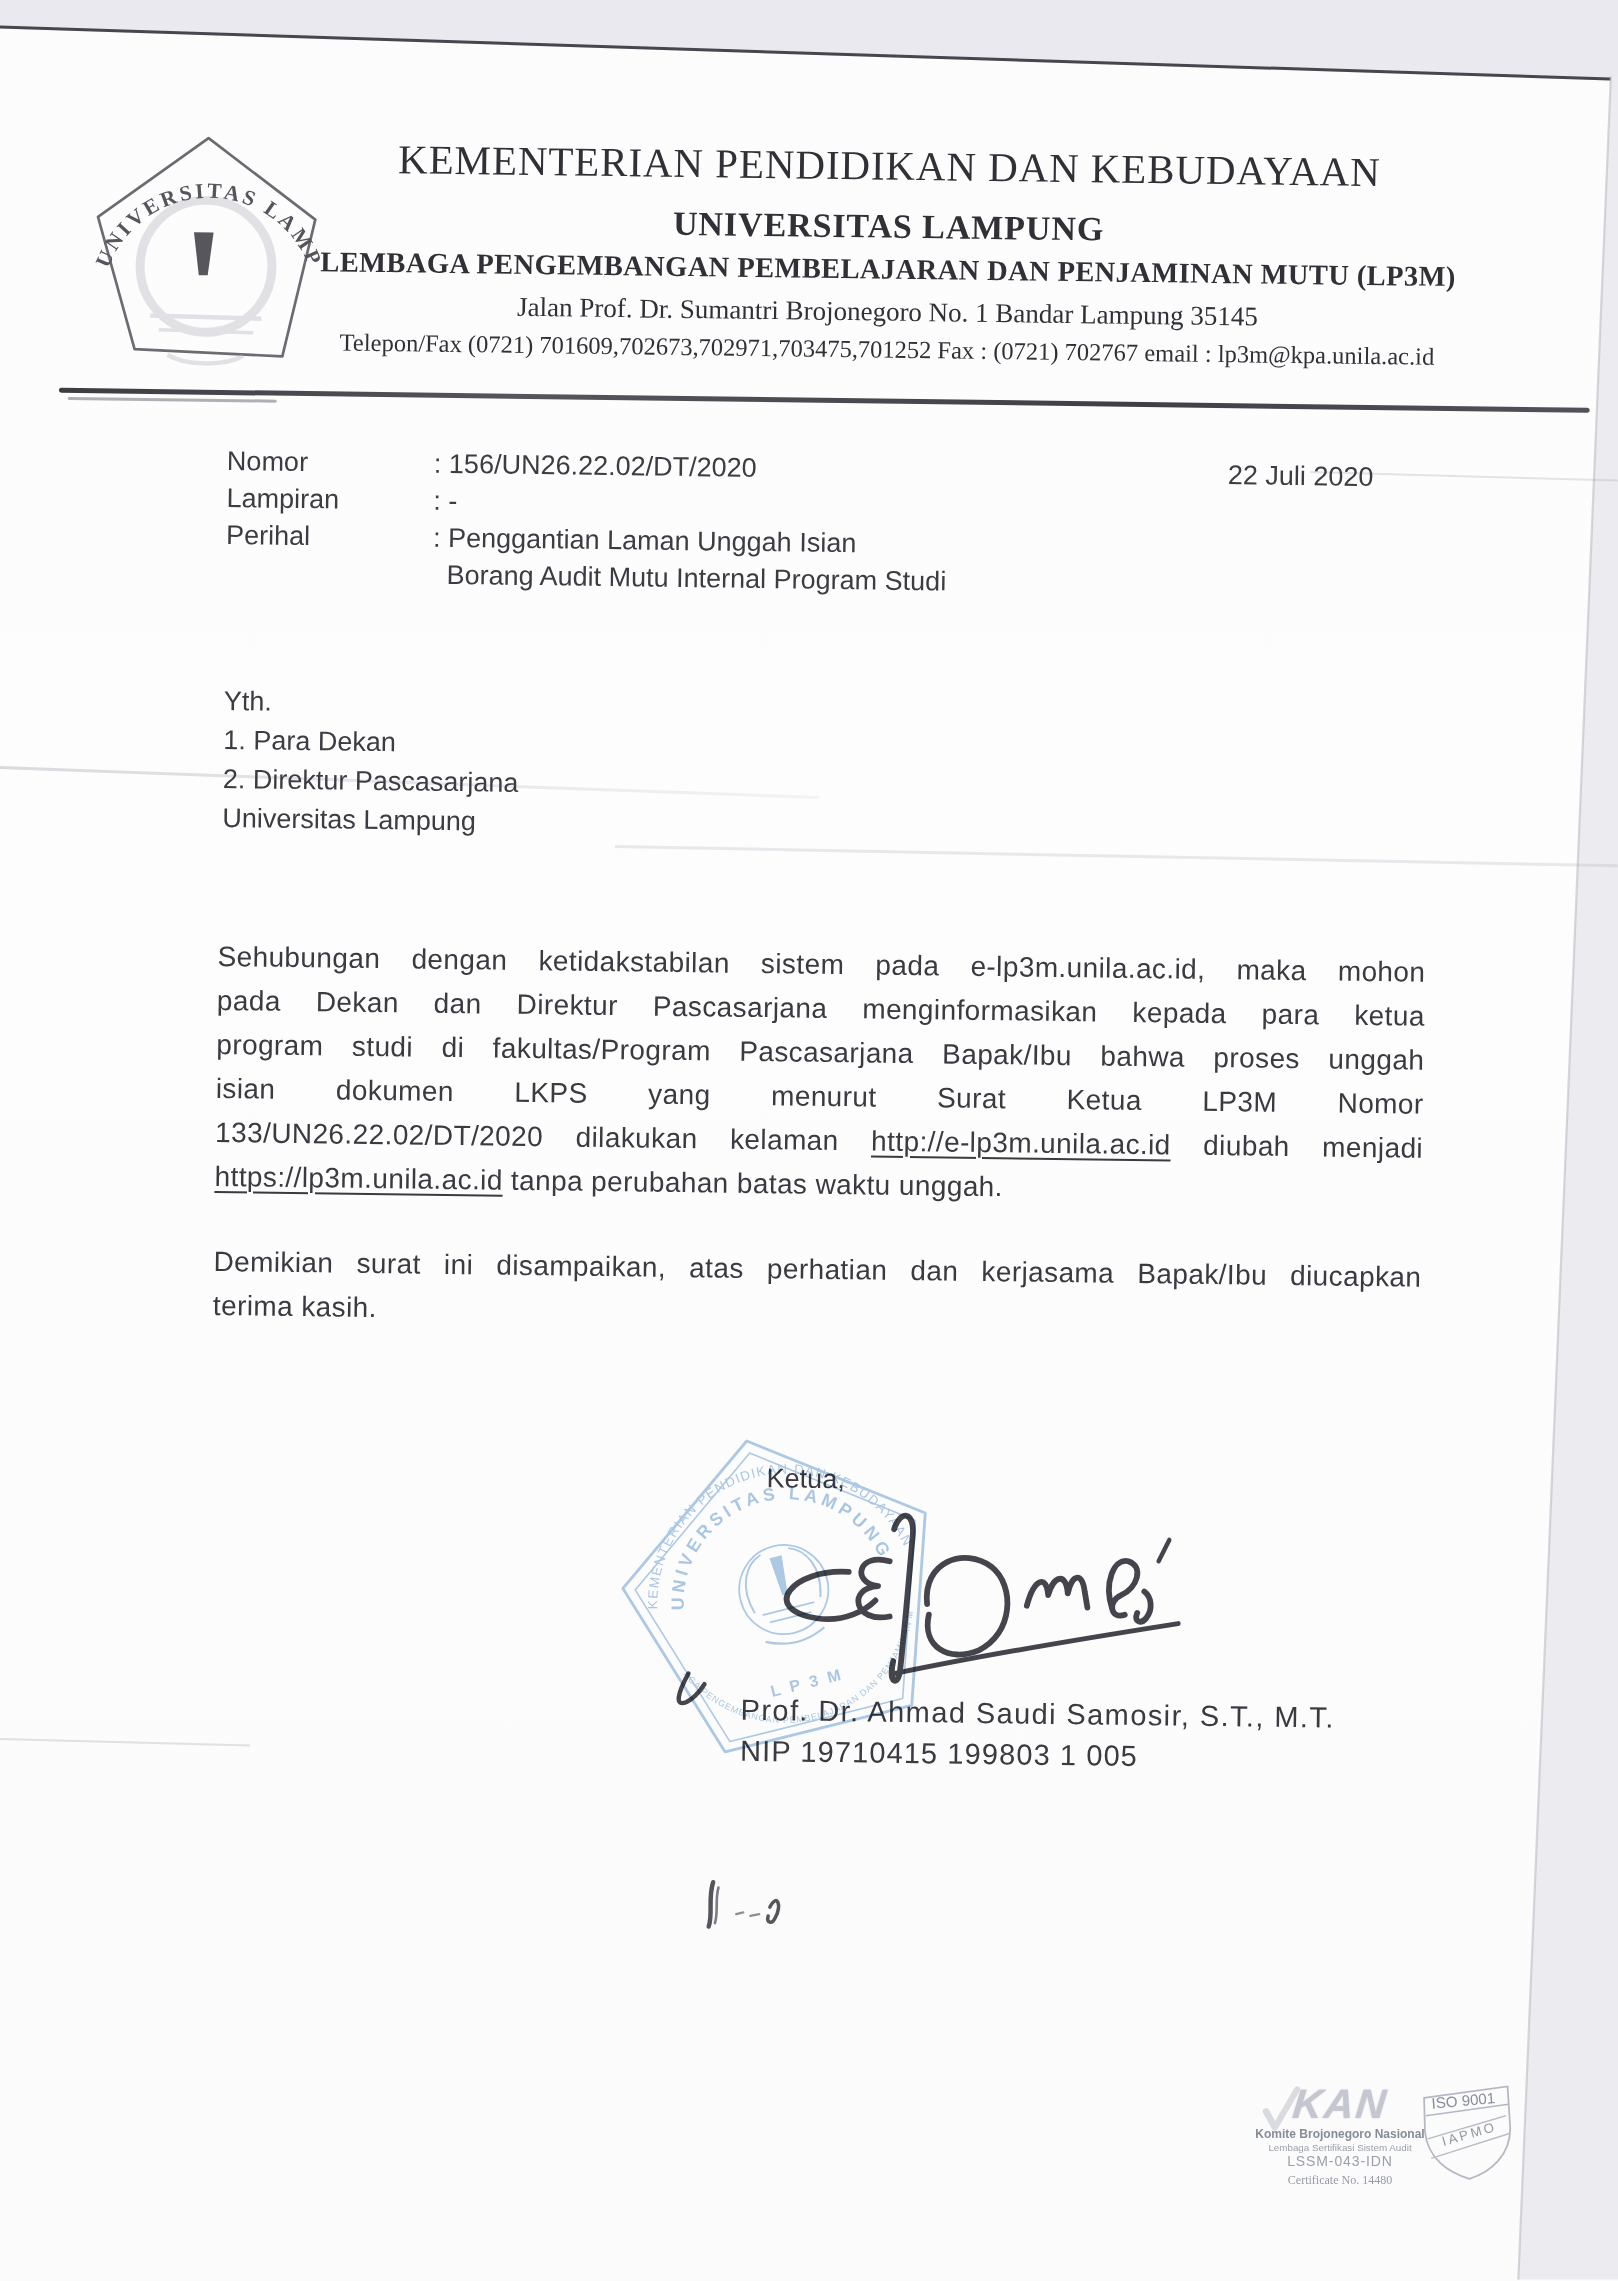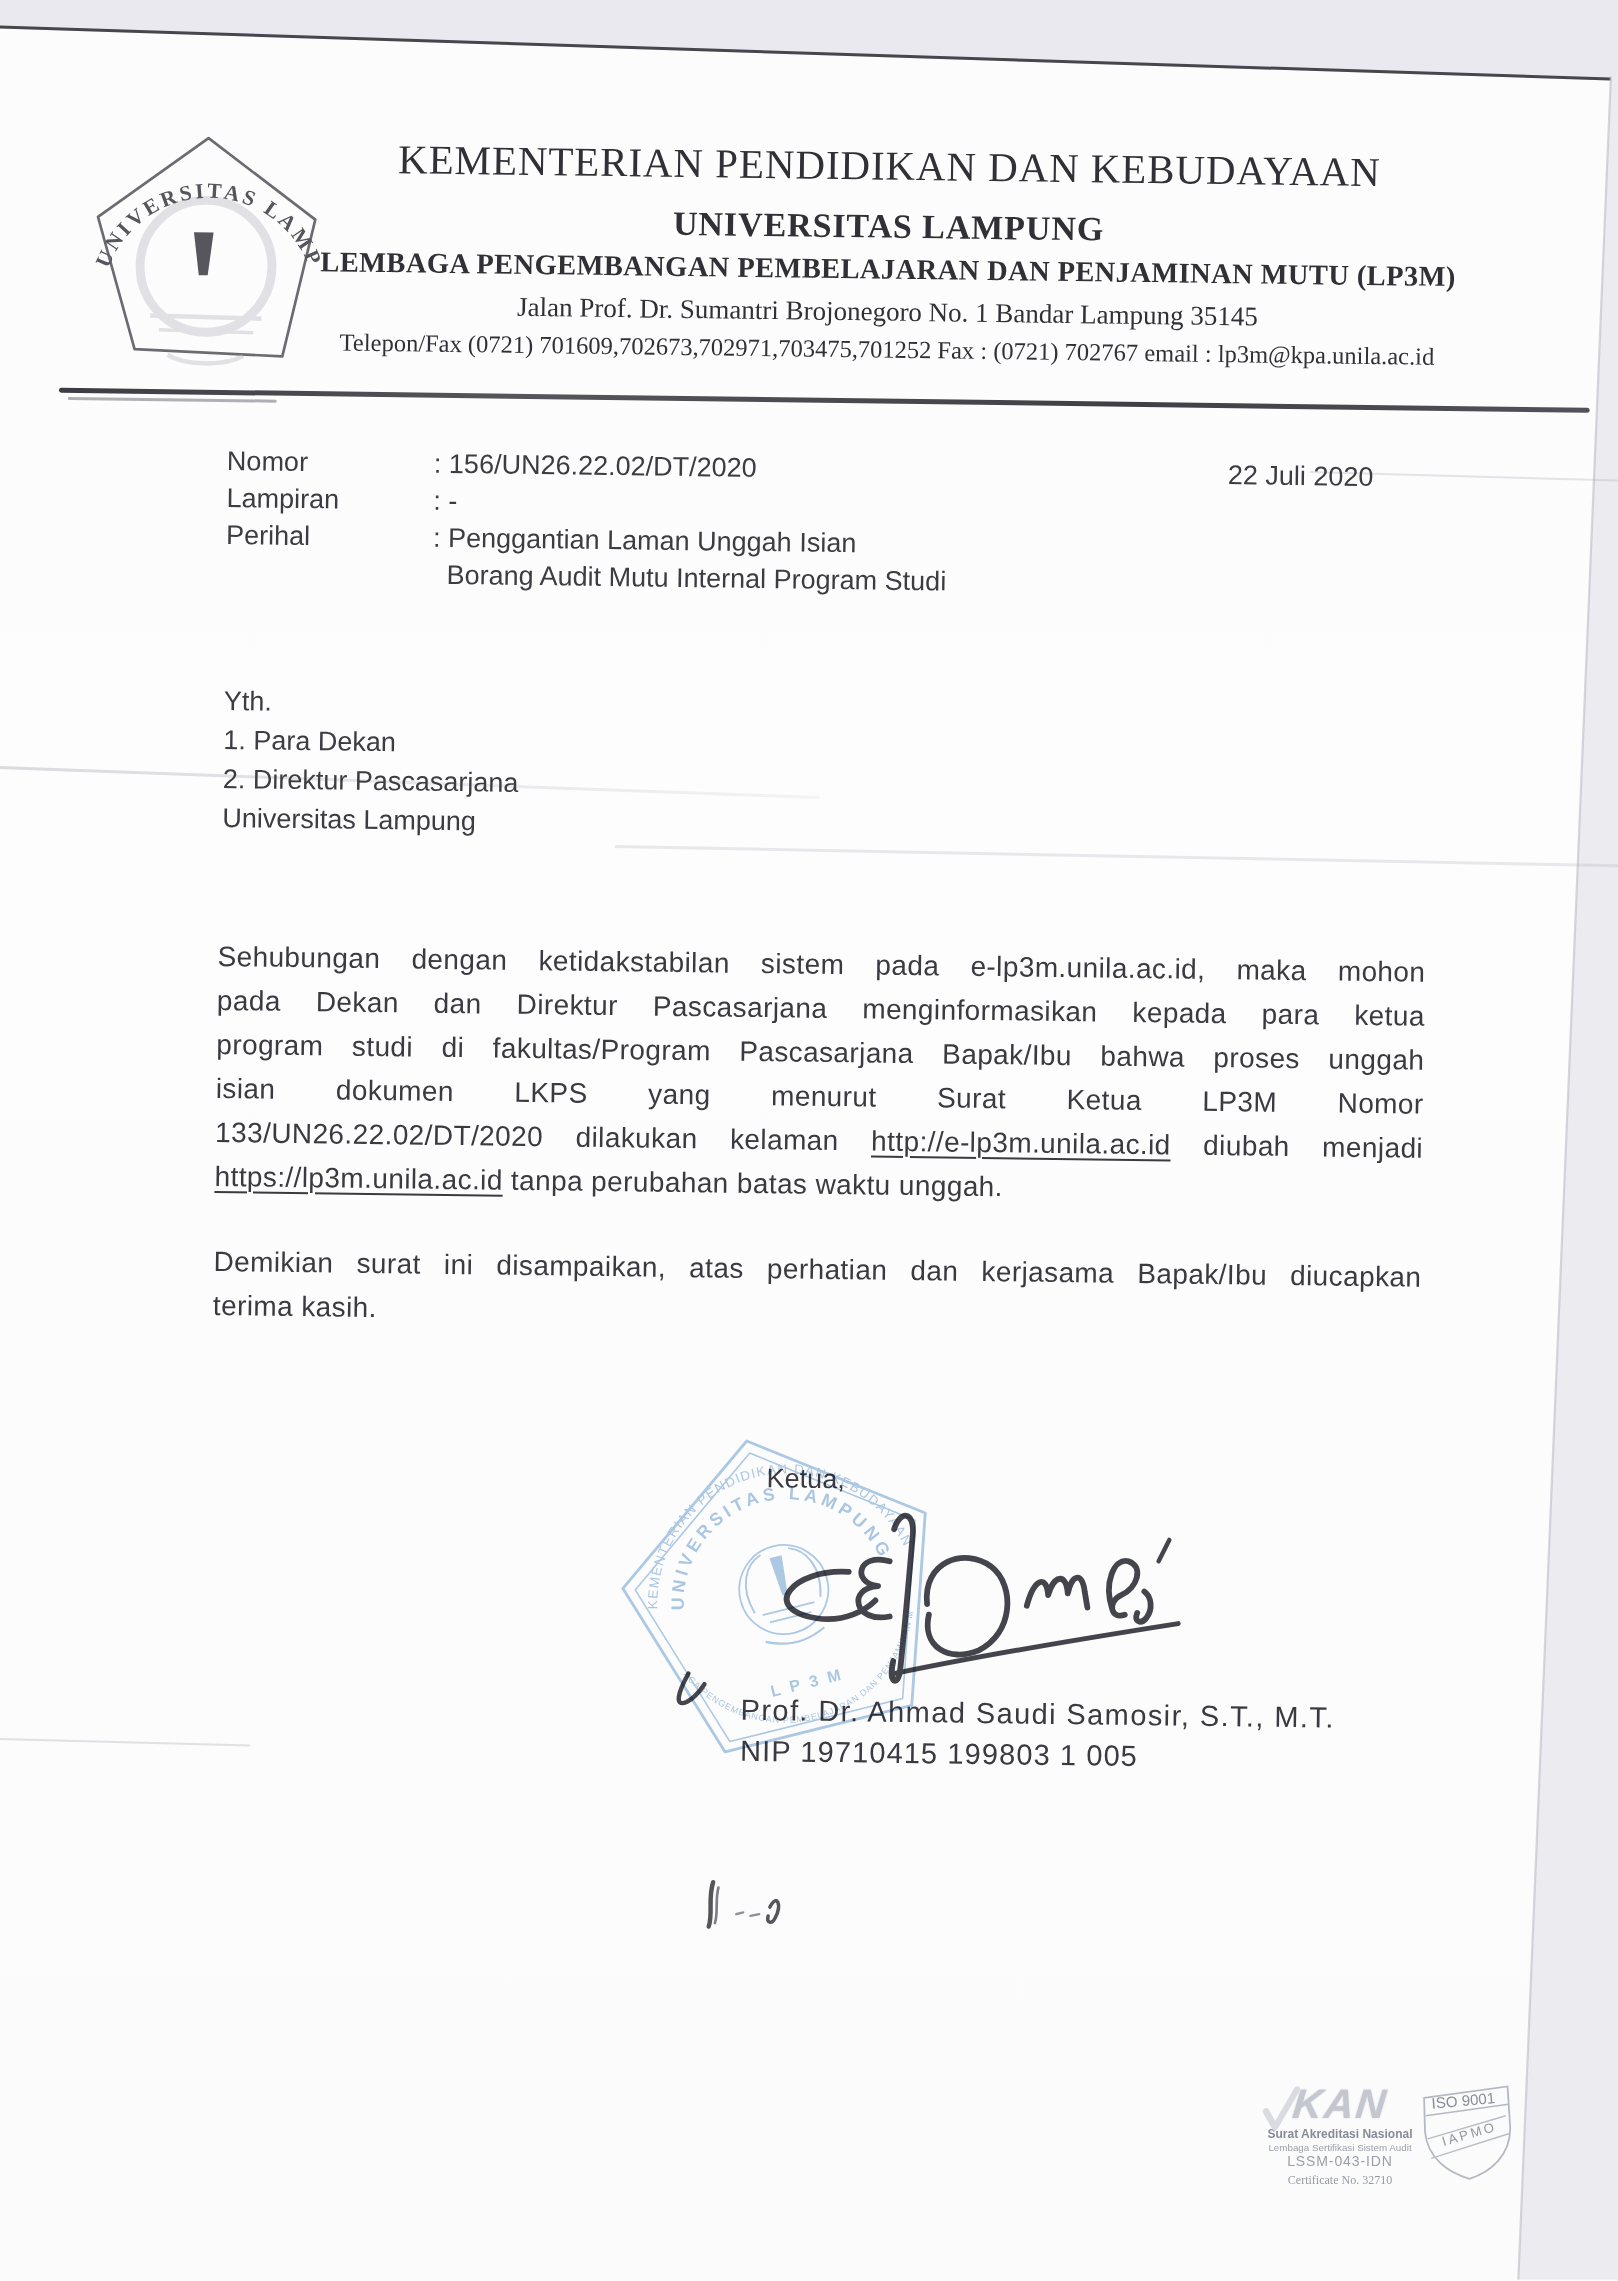--- a/index.html
+++ b/index.html
@@ -194,24 +194,24 @@
     </g>
   </svg>
 
   <div class="kan">
     <div class="kan-logo">
       <svg class="kan-check" width="36" height="45" viewBox="0 0 40 50">
         <path d="M 4 28 L 16 46 L 36 4" fill="none" stroke="#d2d5dc" stroke-width="7" stroke-linecap="round" stroke-linejoin="round" opacity=".85"></path>
       </svg>
       <span>KAN</span>
     </div>
-    <div class="kan-l1">Surat Akreditasi Nasional</div>
+    <div class="kan-l1">Komite Brojonegoro Nasional</div>
     <div class="kan-l2">Lembaga Sertifikasi Sistem Audit</div>
     <div class="kan-l3">LSSM-043-IDN</div>
-    <div class="kan-l4">Certificate No. 32710</div>
+    <div class="kan-l4">Certificate No. 14480</div>
   </div>
 
   <svg class="iso-svg" width="103" height="107" viewBox="0 0 116 120">
     <path d="M 8 20 L 102 7 L 105 54 C 105 84 84 103 59 111 C 35 104 12 88 9 58 Z" fill="none" stroke="#b4b8c2" stroke-width="2"></path>
     <path d="M 10 40 L 103 27" stroke="#b4b8c2" stroke-width="1.6" fill="none"></path>
     <path d="M 12 66 L 100 40 M 16 88 L 104 60" stroke="#b9bdc7" stroke-width="1.6" fill="none"></path>
     <text x="17" y="32" font-family="Liberation Sans,sans-serif" font-size="17" fill="#878c98" transform="rotate(-5 17 32)">ISO 9001</text>
     <text x="30" y="74" font-family="Liberation Sans,sans-serif" font-size="15" letter-spacing="3" fill="#9298a2" transform="rotate(-16 30 74)">IAPMO</text>
   </svg>
 

